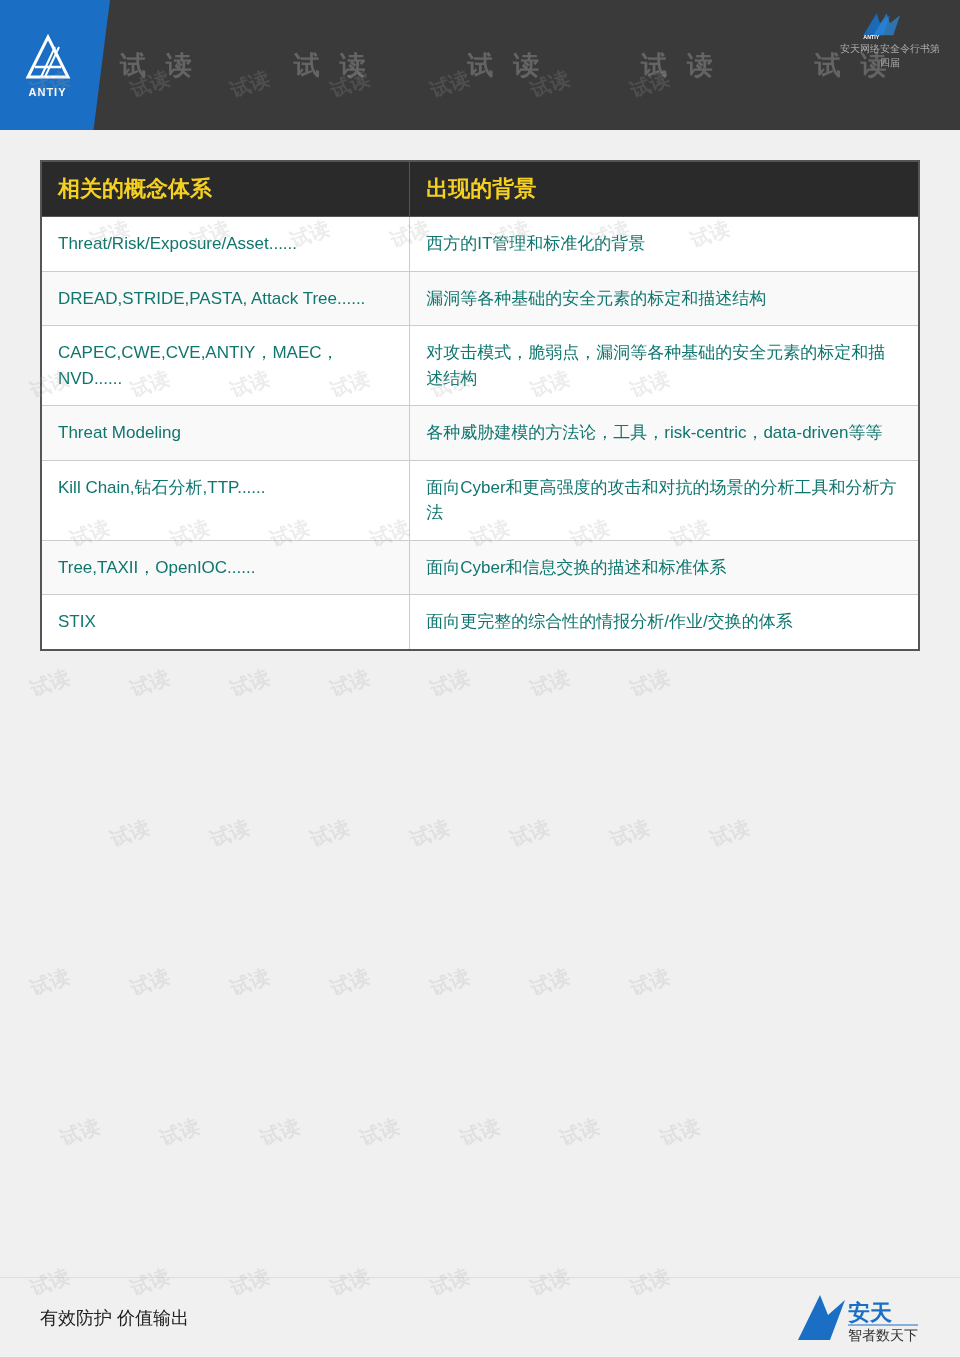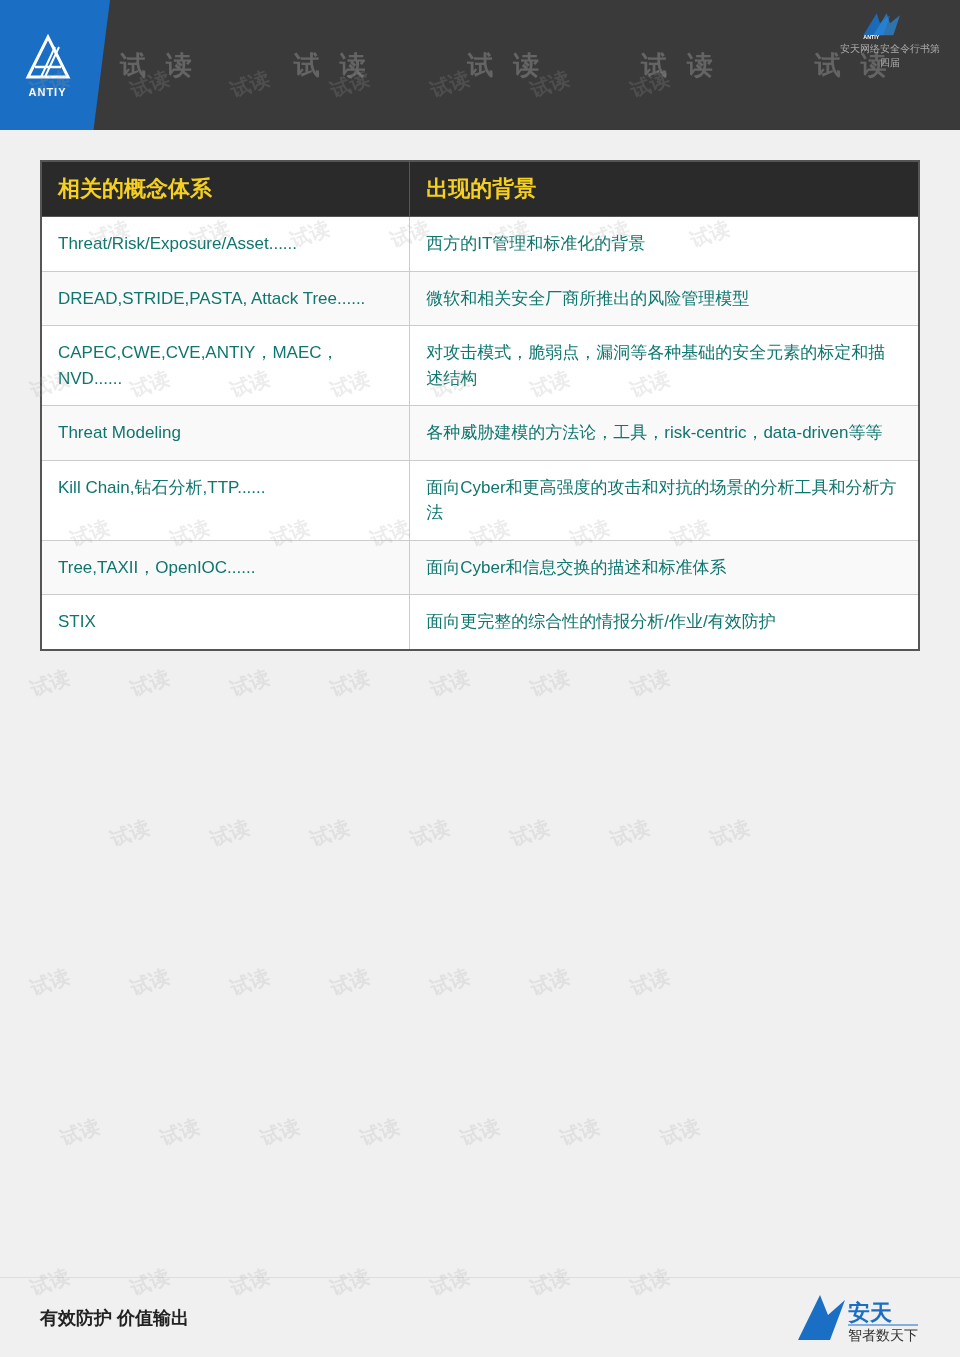--- a/index.html
+++ b/index.html
@@ -165,21 +165,21 @@
       display: flex;
       align-items: center;
       justify-content: space-between;
       padding: 0 40px;
       border-top: 1px solid #ddd;
     }
 
     .footer-left {
       font-size: 18px;
       color: #222;
-      font-weight: bold;
+      font-weight: normal;
     }
 
     .footer-right {
       display: flex;
       align-items: flex-end;
     }
 
     
     .antiy-logo-svg {
       width: 50px;
@@ -314,41 +314,41 @@
       </tr>
     </thead>
     <tbody id="table-body">
 
     <tr>
           <td class="col-left">Threat/Risk/Exposure/Asset......</td>
           <td class="col-right">西方的IT管理和标准化的背景</td>
         </tr>
         <tr>
           <td class="col-left">DREAD,STRIDE,PASTA, Attack Tree......</td>
-          <td class="col-right">微软和相关安全厂商所推出的风险管理模型</td>
+          <td class="col-right">漏洞等各种基础的安全元素的标定和描述结构</td>
         </tr>
         <tr>
           <td class="col-left">CAPEC,CWE,CVE,ANTIY，MAEC，NVD......</td>
           <td class="col-right">对攻击模式，脆弱点，漏洞等各种基础的安全元素的标定和描述结构</td>
         </tr>
         <tr>
           <td class="col-left">Threat Modeling</td>
           <td class="col-right">各种威胁建模的方法论，工具，risk-centric，data-driven等等</td>
         </tr>
         <tr>
           <td class="col-left">Kill Chain,钻石分析,TTP......</td>
           <td class="col-right">面向Cyber和更高强度的攻击和对抗的场景的分析工具和分析方法</td>
         </tr>
         <tr>
           <td class="col-left">Tree,TAXII，OpenIOC......</td>
           <td class="col-right">面向Cyber和信息交换的描述和标准体系</td>
         </tr>
         <tr>
           <td class="col-left">STIX</td>
-          <td class="col-right">面向更完整的综合性的情报分析/作业/有效防护</td>
+          <td class="col-right">面向更完整的综合性的情报分析/作业/交换的体系</td>
         </tr>
       </tbody>
   </table>
 </div>
 
 <div class="footer">
   <span class="footer-left">有效防护 价值输出</span>
   <div class="footer-right">
     <svg width="130" height="55" viewBox="0 0 130 55">
 

